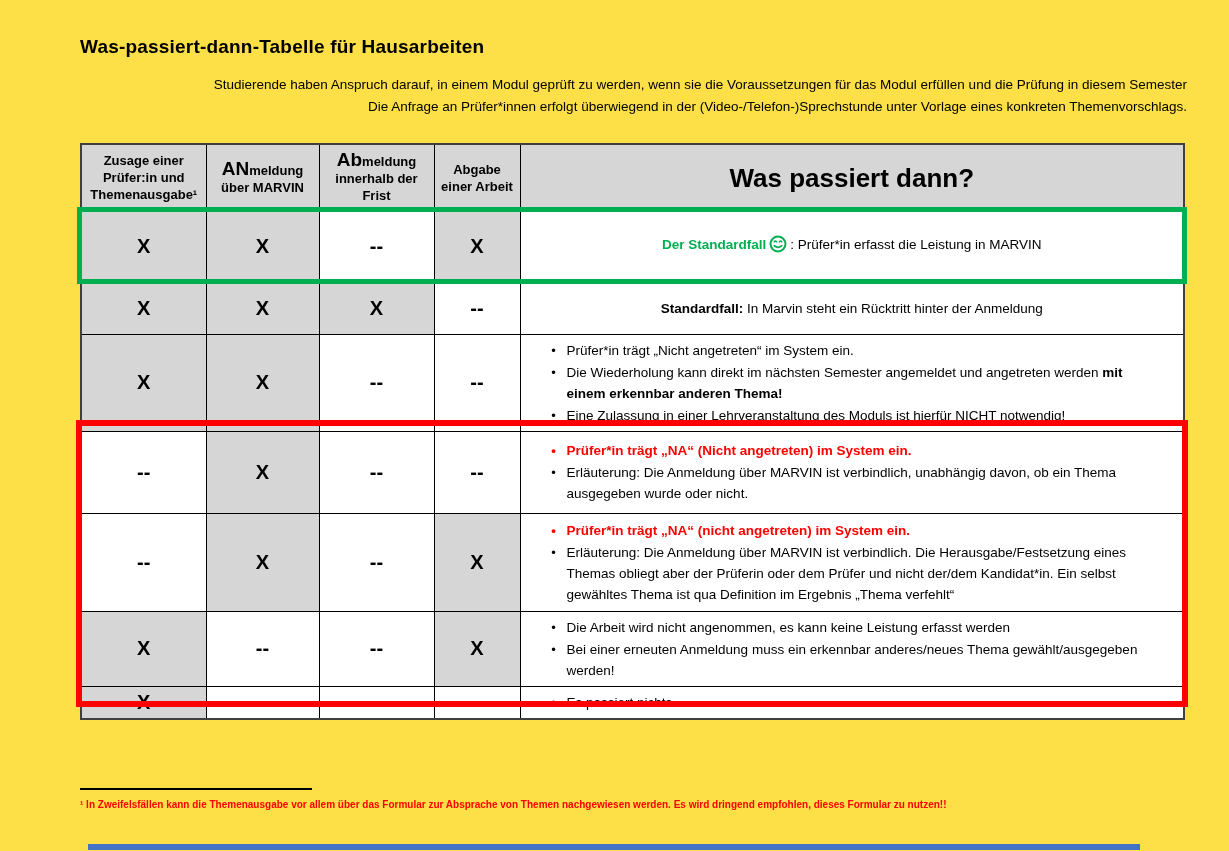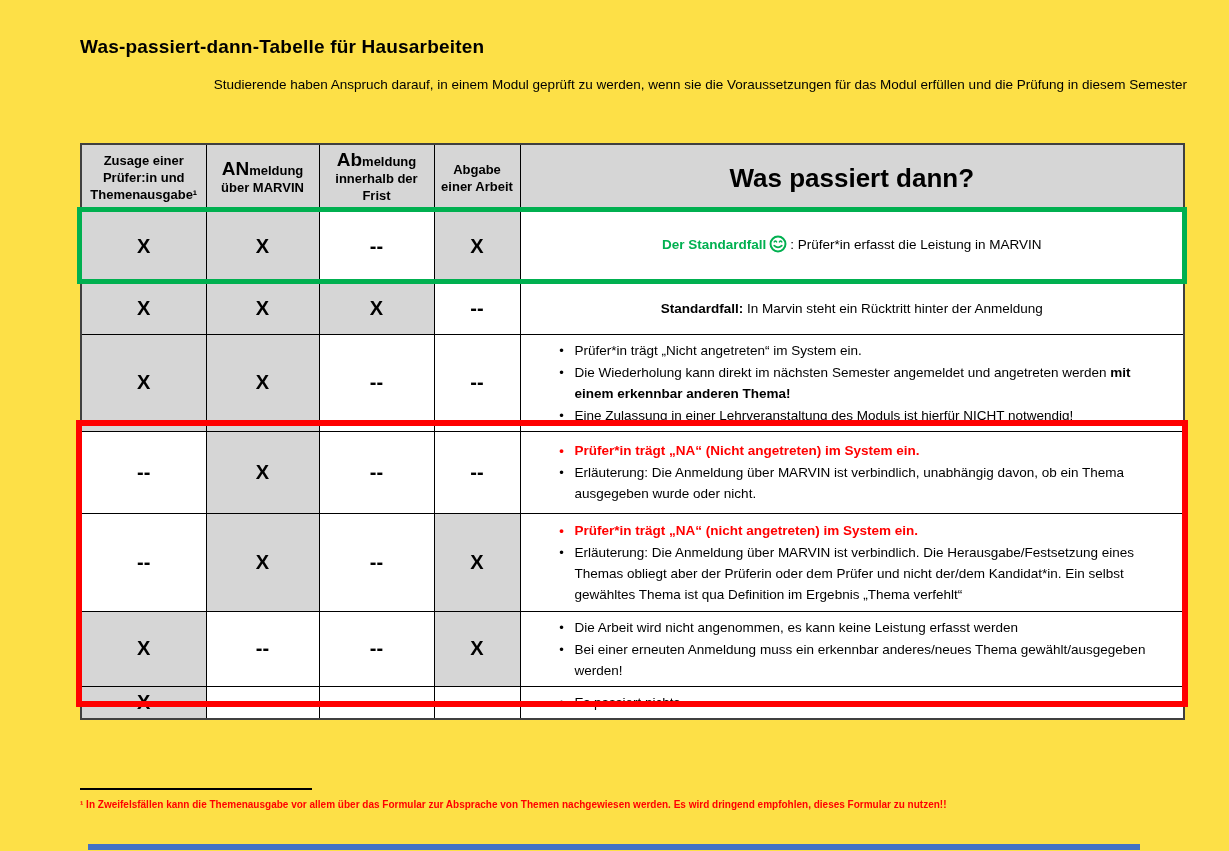--- a/index.html
+++ b/index.html
@@ -16,21 +16,21 @@
   tr.r0 {height:71px;} tr.r1 {height:52px;} tr.r2 {height:91px;} tr.r3 {height:82px;}
   tr.r4 {height:98px;} tr.r5 {height:69px;} tr.r6 {height:30px;}
 
   .th {background:#D6D6D6; text-align:center; vertical-align:middle; font-weight:bold; font-size:13px; line-height:17px; padding:2px 4px;}
   .big {font-size:19px;}
   .th5 {font-size:26px; line-height:24px;margin-left:21px;}
 
   .mark {text-align:center; vertical-align:middle; font-weight:bold; font-size:20px;}
   .g {background:#D6D6D6;} .w {background:#ffffff;}
 
-  .desc {vertical-align:middle; font-size:13.5px; line-height:21px; padding:5px 28px; background:#fff;}
+  .desc {vertical-align:middle; font-size:13.5px; line-height:21px; padding:5px 20px; background:#fff;}
   .center {text-align:center;}
   .green-label {color:#00B050; font-weight:bold;}
   .bold {font-weight:bold;}
 
   .bullets {display:flex; flex-direction:column; gap:1px;}
   .bl {display:flex; align-items:flex-start;}
   .bl .dot {flex:0 0 26px; text-align:center; font-size:13px; line-height:21px;}
   .bl .txt {flex:1;}
   .bl.red {color:#FF0000; font-weight:bold;}
 
@@ -49,20 +49,21 @@
 </style>
 </head>
 <body>
 
 <div class="page">
 
   <div class="title">Was-passiert-dann-Tabelle für Hausarbeiten</div>
 
   <div class="intro">
     <div>Studierende haben Anspruch darauf, in einem Modul geprüft zu werden, wenn sie die Voraussetzungen für das Modul erfüllen und die Prüfung in diesem Semester</div>
+    <div>Die Anfrage an Prüfer*innen erfolgt überwiegend in der (Video-/Telefon-)Sprechstunde unter Vorlage eines konkreten Themenvorschlags.</div>
   </div>
 
   <div class="tablewrap">
     <table>
       <colgroup>
         <col style="width:125px">
           <col style="width:113px">
           <col style="width:115px">
           <col style="width:86px">
           <col style="width:664px">

